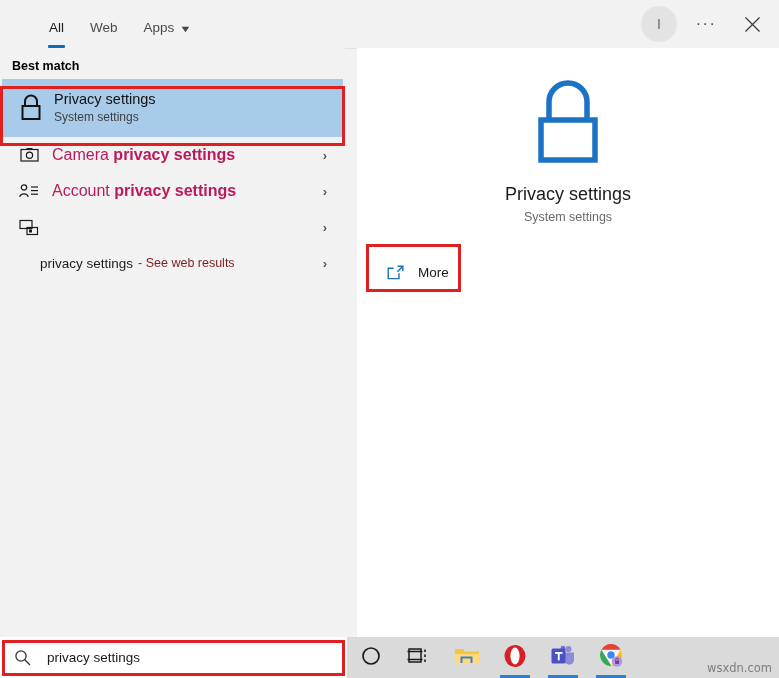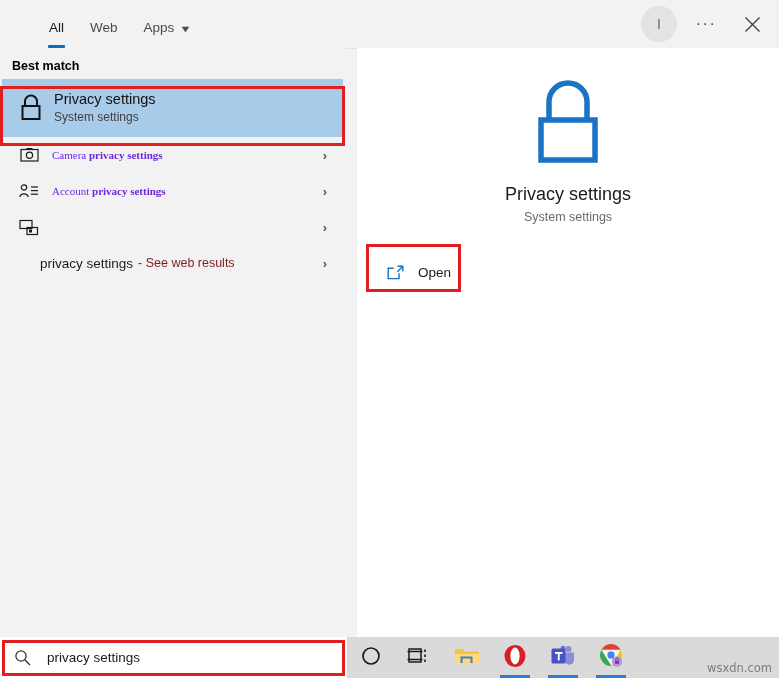--- a/index.html
+++ b/index.html
@@ -166,24 +166,23 @@
   }
   .result-row .row-icon {
     width: 46px;
     display: flex;
     align-items: center;
     justify-content: center;
     margin-left: 6px;
     color: #1b1b1b;
   }
   .result-row .row-label {
-    font-size: 11px;
-    color: #6d28d9;
+    font-size: 16px;
+    color: #be185d;
     white-space: nowrap;
-    font-family: Liberation Serif, serif;
   }
   .result-row .row-label b { font-weight: bold; }
   .chevron {
     position: absolute;
     right: 18px;
     color: #555;
     font-size: 13px;
     font-weight: bold;
   }
 
@@ -408,21 +407,21 @@
     <div id="detail-subtitle">System settings</div>
 
     <div id="open-button">
       <span class="open-icon">
         <svg width="17" height="15" viewBox="0 0 17 15" aria-hidden="true">
           <path d="M10.5 1.2 H15.8 V6.3" fill="none" stroke="#1a6fba" stroke-width="1.4"></path>
           <line x1="15.6" y1="1.4" x2="10.3" y2="6.7" stroke="#1a6fba" stroke-width="1.4"></line>
           <path d="M12 8.2 V13.6 H1.2 V3.2 H6.6" fill="none" stroke="#1a6fba" stroke-width="1.4"></path>
         </svg>
       </span>
-      <span class="open-label">Open</span>
+      <span class="open-label">More</span>
     </div>
   </div>
 
   <div class="annot-box" id="annot-bestmatch"></div>
   <div class="annot-box" id="annot-open"></div>
 </div>
 
 <div id="search-bar">
   <span id="search-icon">
     <svg width="17" height="17" viewBox="0 0 17 17" aria-hidden="true">

